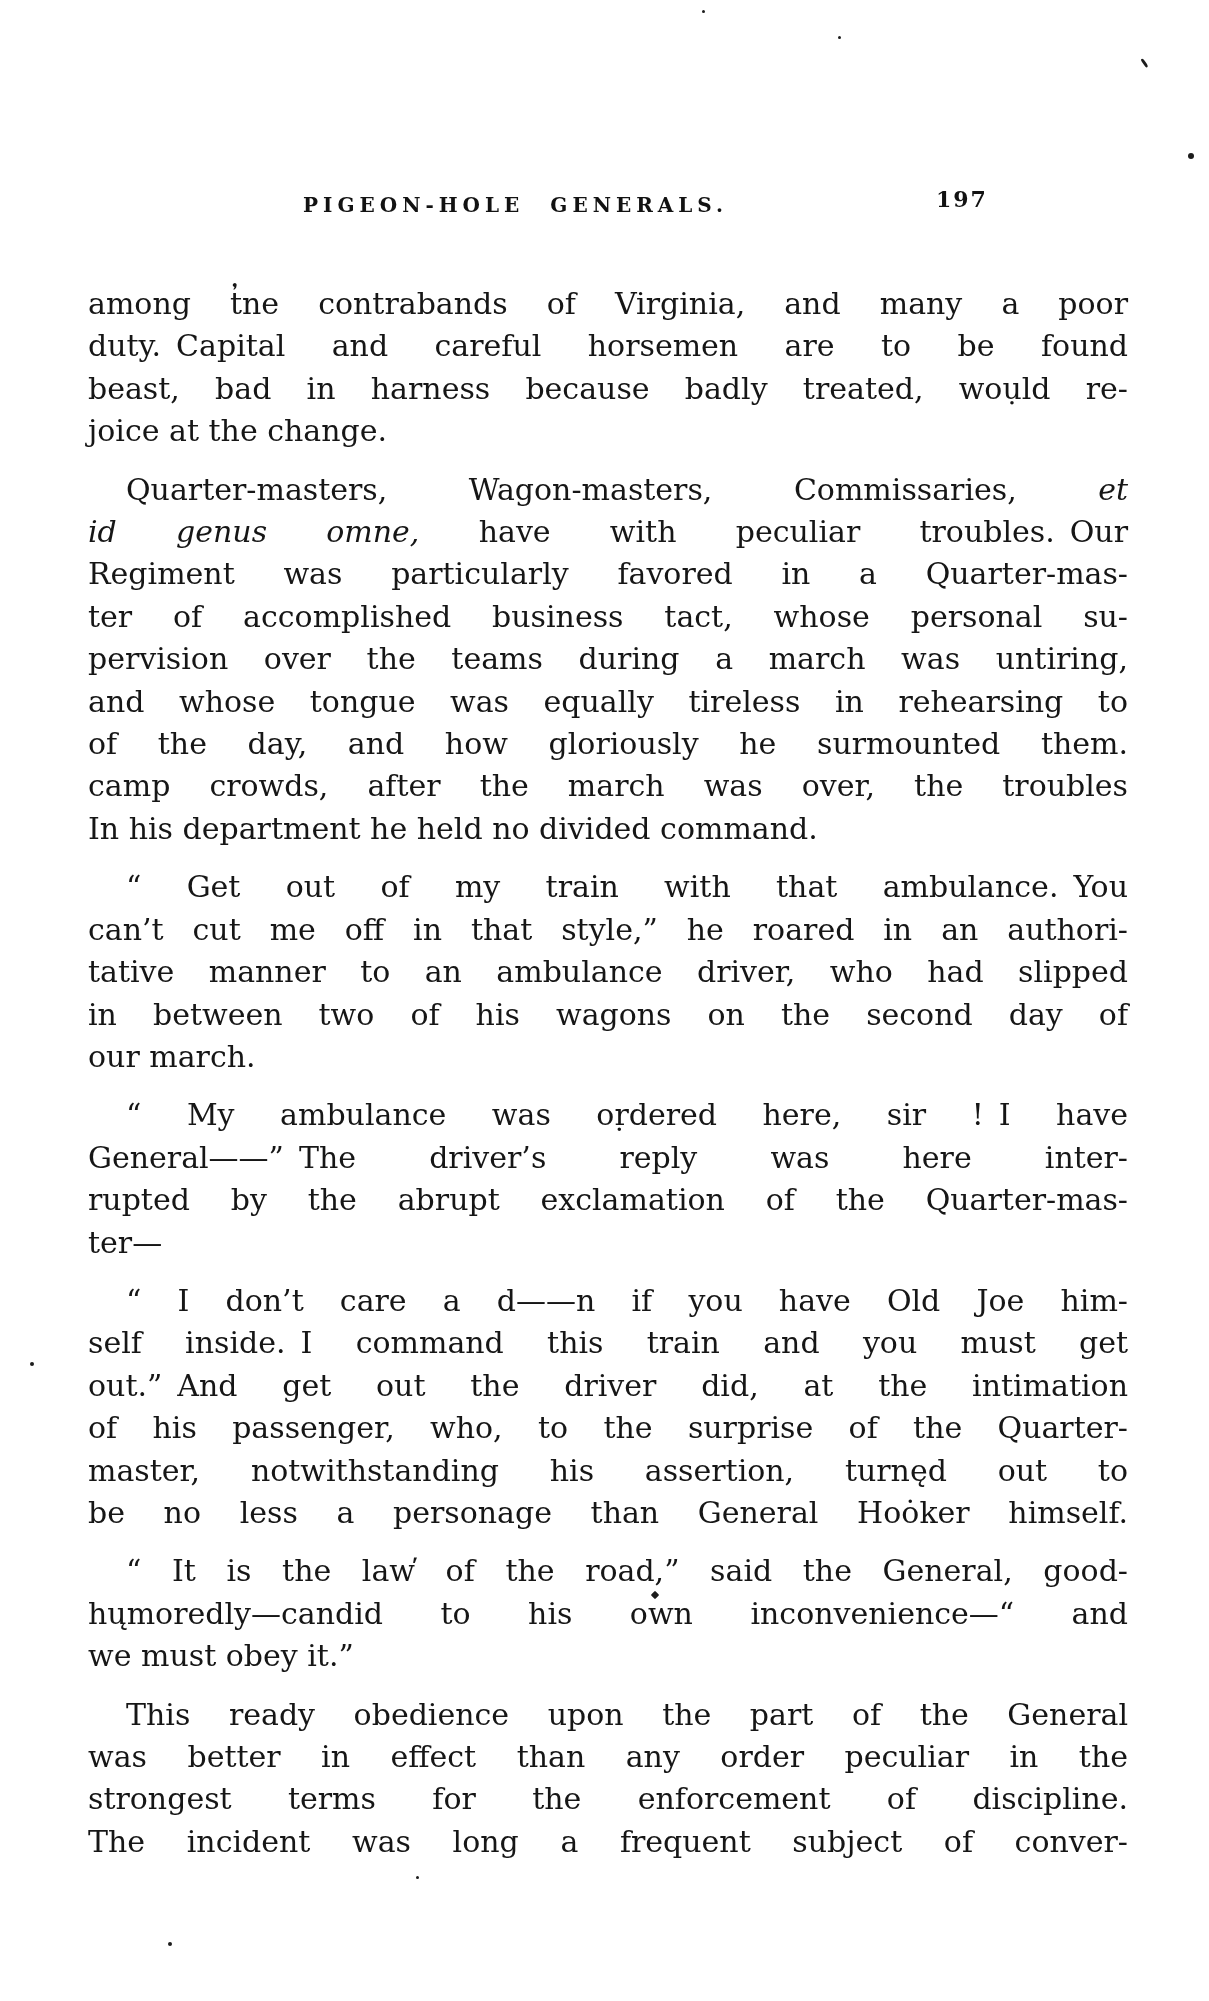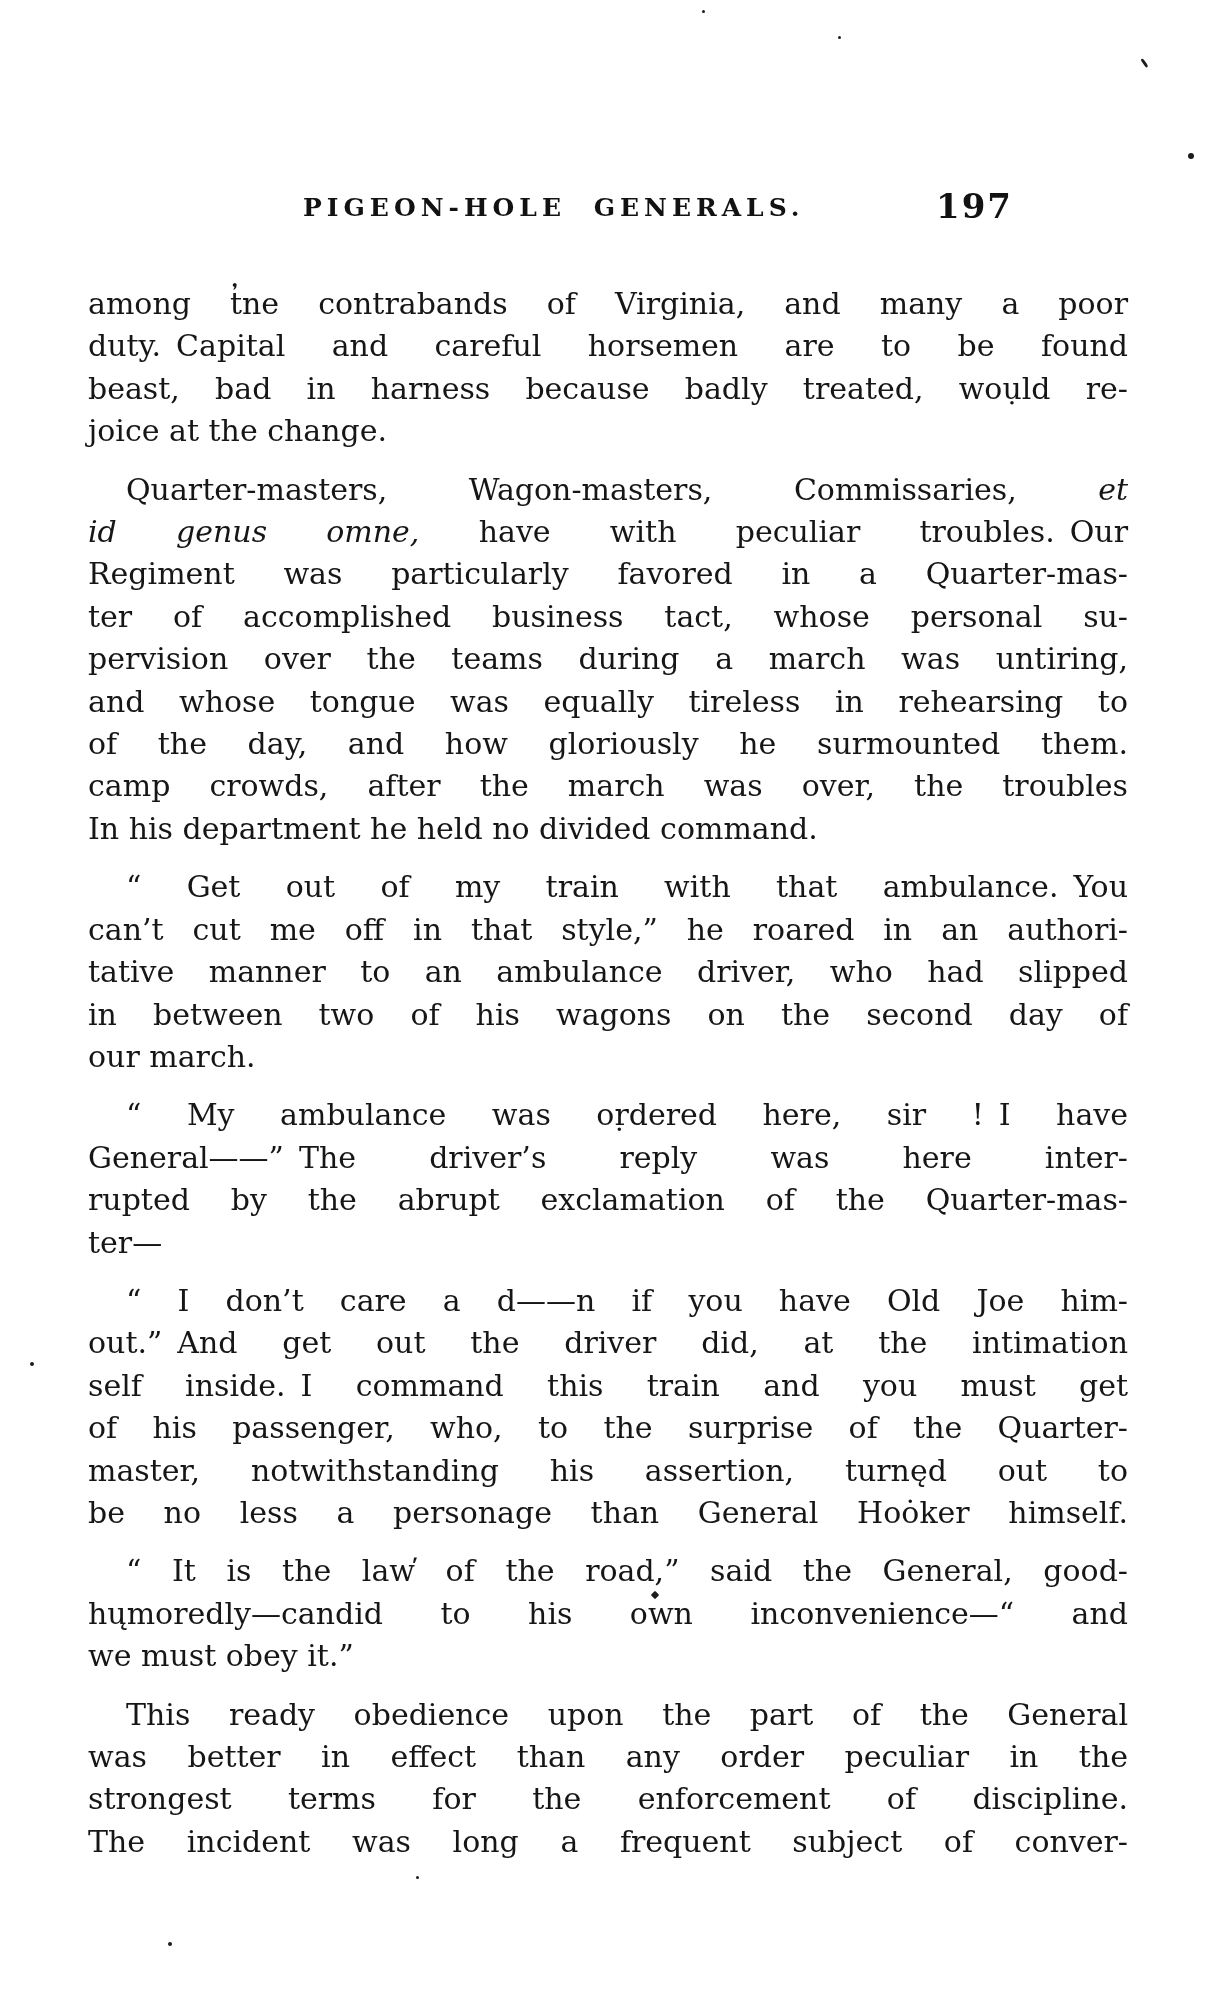--- a/index.html
+++ b/index.html
@@ -6,26 +6,26 @@
   body{
     width:1209px;height:2001px;position:relative;overflow:hidden;
     background:#ffffff;
     font-family:"DejaVu Serif", serif;
     color:#131313;
     -webkit-font-smoothing:antialiased;
   }
   .page{position:absolute;inset:0;background:#ffffff;}
   .running-head{
     position:absolute;top:193px;left:303px;
-    font-size:25px;font-weight:700;letter-spacing:5px;word-spacing:14px;
+    font-size:20px;font-weight:700;letter-spacing:5px;word-spacing:14px;
     color:#121212;white-space:nowrap;
   }
   .page-number{
     position:absolute;top:186px;left:936px;
-    font-size:34px;font-weight:700;letter-spacing:2px;color:#121212;
+    font-size:22px;font-weight:700;letter-spacing:2px;color:#121212;
   }
   .body-text{
     position:absolute;left:88px;top:283px;width:1040px;
     font-size:30px;line-height:42.4px;color:#161616;
   }
   .para{margin:0;padding:0;}
   .line{
     text-align:justify;
     text-align-last:justify;
     white-space:normal;
@@ -73,22 +73,22 @@
         <div class="line noj"><span>our march.</span></div>
       </div>
       <div class="para">
         <div class="line indent"><span>“ My ambulance was oṛdered here, sir ! I have</span></div>
         <div class="line"><span>General——” The driver’s reply was here inter-</span></div>
         <div class="line"><span>rupted by the abrupt exclamation of the Quarter-mas-</span></div>
         <div class="line noj"><span>ter—</span></div>
       </div>
       <div class="para">
         <div class="line indent"><span>“ I don’t care a d——n if you have Old Joe him-</span></div>
+        <div class="line"><span>self inside. I command this train and you must get</span></div>
         <div class="line"><span>out.” And get out the driver did, at the intimation</span></div>
-        <div class="line"><span>self inside. I command this train and you must get</span></div>
         <div class="line"><span>of his passenger, who, to the surprise of the Quarter-</span></div>
         <div class="line"><span>master, notwithstanding his assertion, turnęd out to</span></div>
         <div class="line"><span>be no less a personage than General Hoȯker himself.</span></div>
       </div>
       <div class="para">
         <div class="line indent"><span>“ It is the law̕ of the road,” said the General, good-</span></div>
         <div class="line"><span>hųmoredly—candid to his own inconvenience—“ and</span></div>
         <div class="line noj"><span>we must obey it.”</span></div>
       </div>
       <div class="para">

